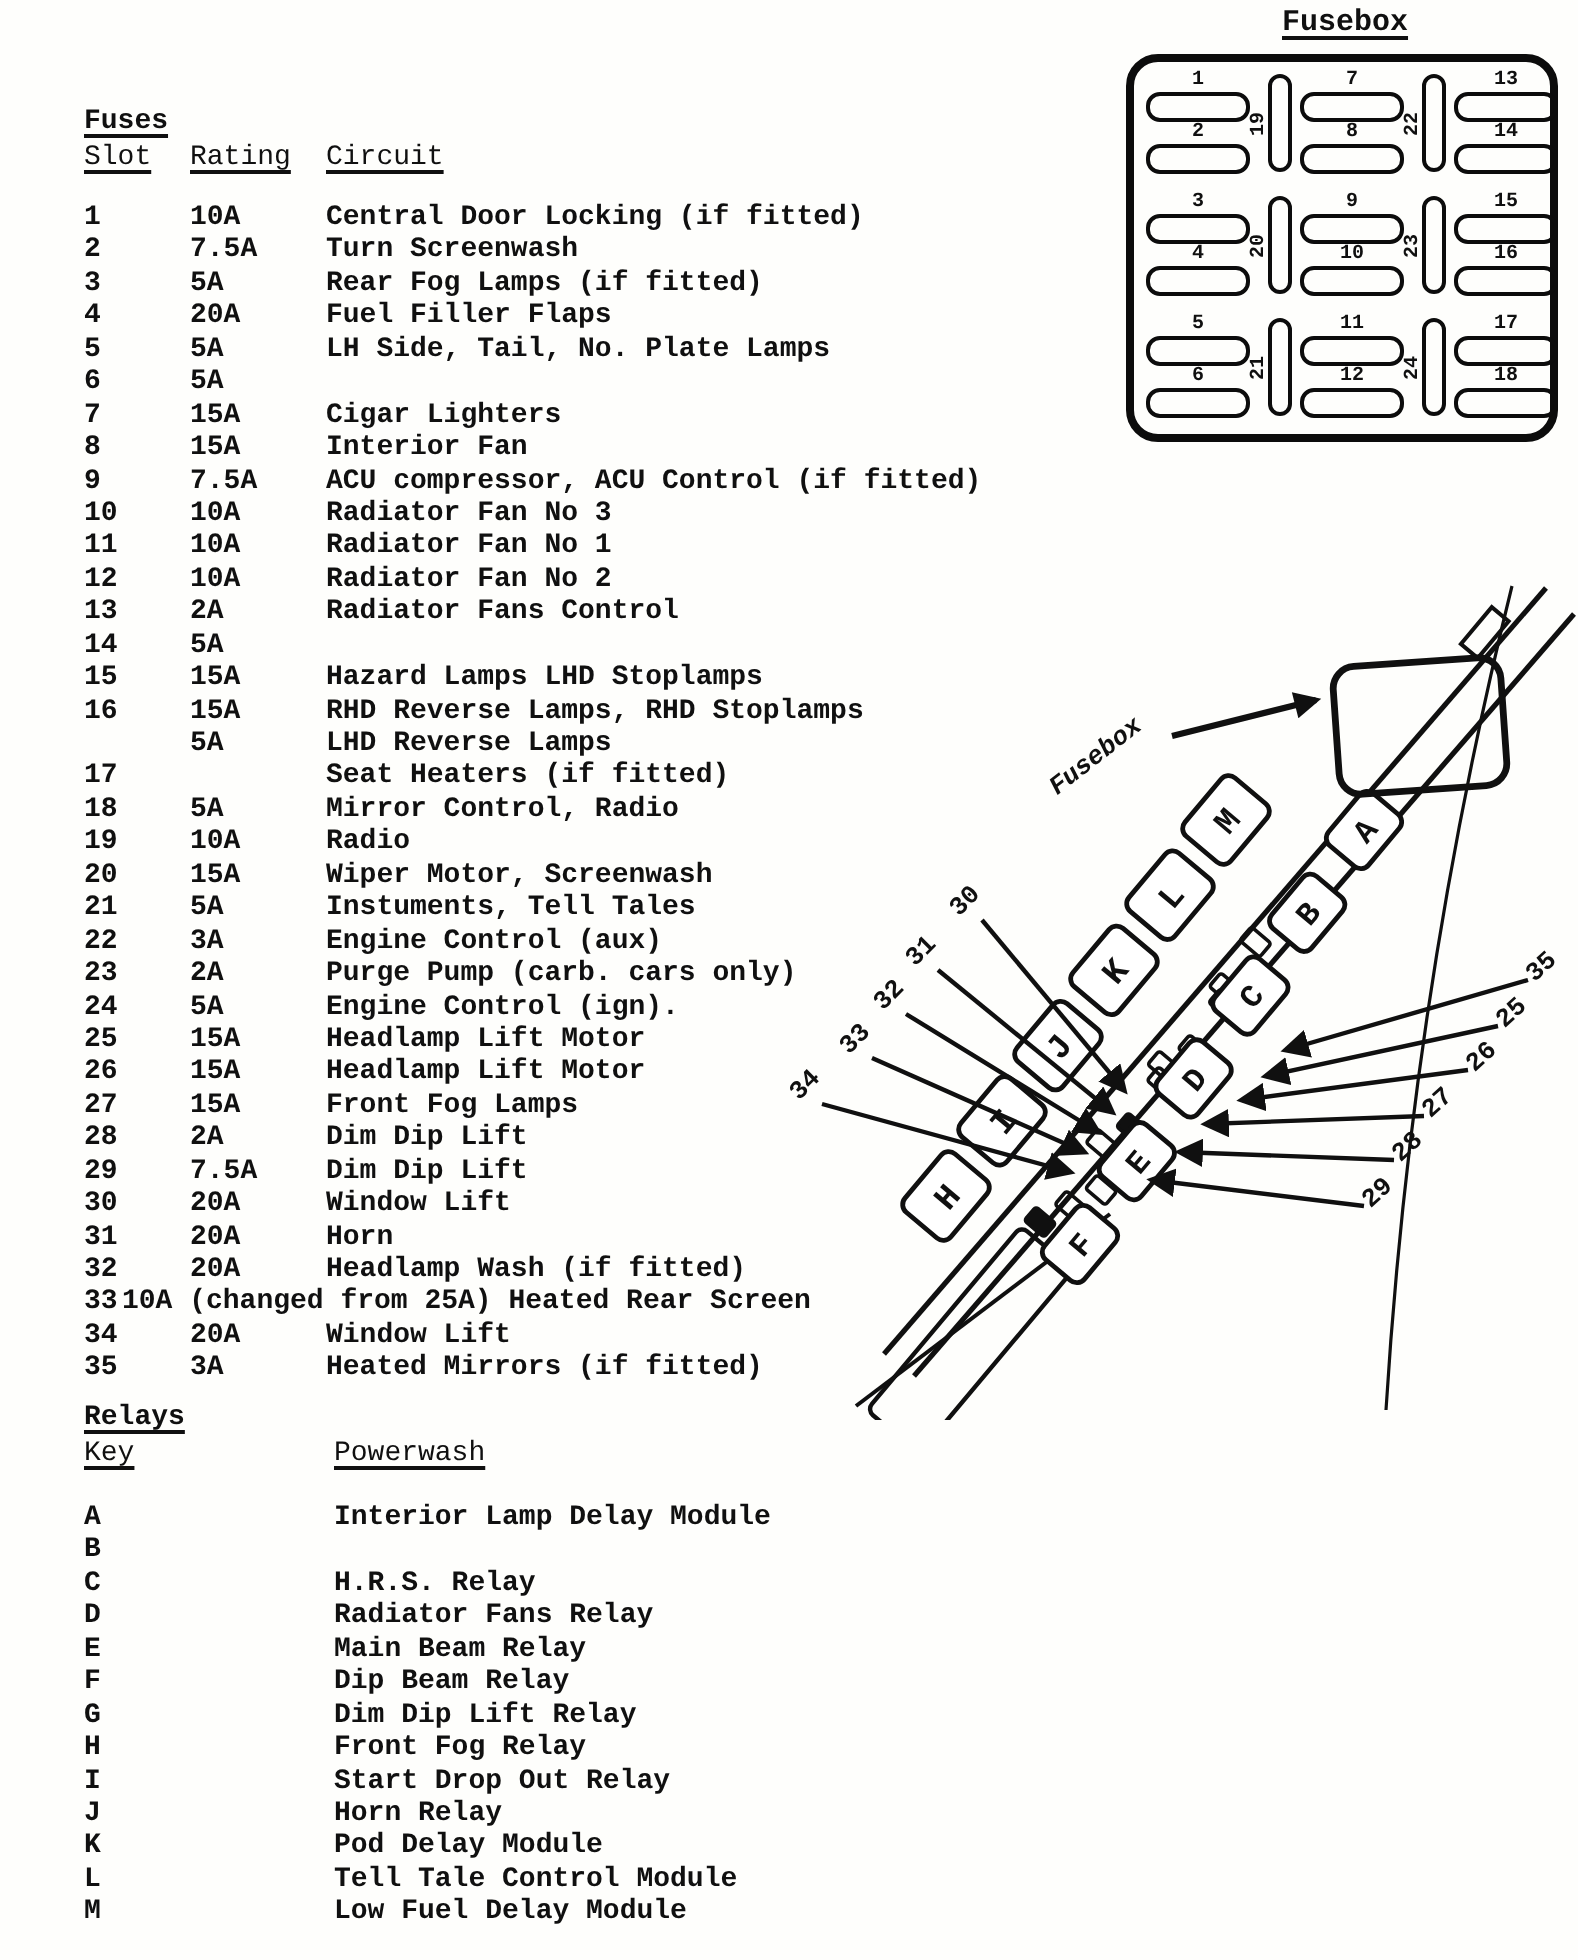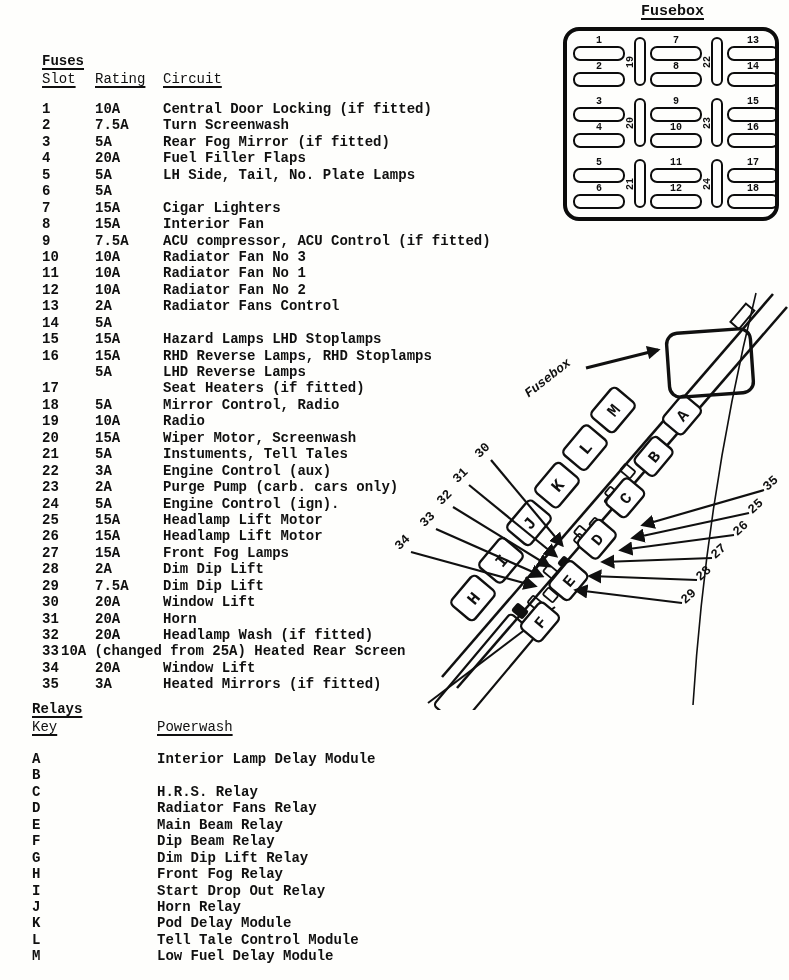--- a/index.html
+++ b/index.html
@@ -58,21 +58,21 @@
 
         <div class="t-row">
           <span class="c-slot">2</span>
           <span class="c-rating">7.5A</span>
           <span class="c-circuit">Turn Screenwash</span>
         </div>
 
         <div class="t-row">
           <span class="c-slot">3</span>
           <span class="c-rating">5A</span>
-          <span class="c-circuit">Rear Fog Mirror (if fitted)</span>
+          <span class="c-circuit">Rear Fog Lamps (if fitted)</span>
         </div>
 
         <div class="t-row">
           <span class="c-slot">4</span>
           <span class="c-rating">20A</span>
           <span class="c-circuit">Fuel Filler Flaps</span>
         </div>
 
         <div class="t-row">
           <span class="c-slot">5</span>
@@ -259,21 +259,21 @@
         </div>
 
         <div class="t-row">
           <span class="c-slot">35</span>
           <span class="c-rating">3A</span>
           <span class="c-circuit">Heated Mirrors (if fitted)</span>
         </div>
       </div>
   </div>
 
-  <div class="sec" style="left:32px;top:700px;width:560px">
+  <div class="sec" style="left:42px;top:700px;width:560px">
     <div class="sec-title"><span class="ul">Relays</span></div>
     <div class="t-head">
       <span class="c-key"><span class="ul">Key</span></span>
       <span class="c-func"><span class="ul">Powerwash</span></span>
     </div>
     <div class="t-rows" style="margin-top:15px">
 
         <div class="t-row">
           <span class="c-key">A</span>
           <span class="c-func">Interior Lamp Delay Module</span>

